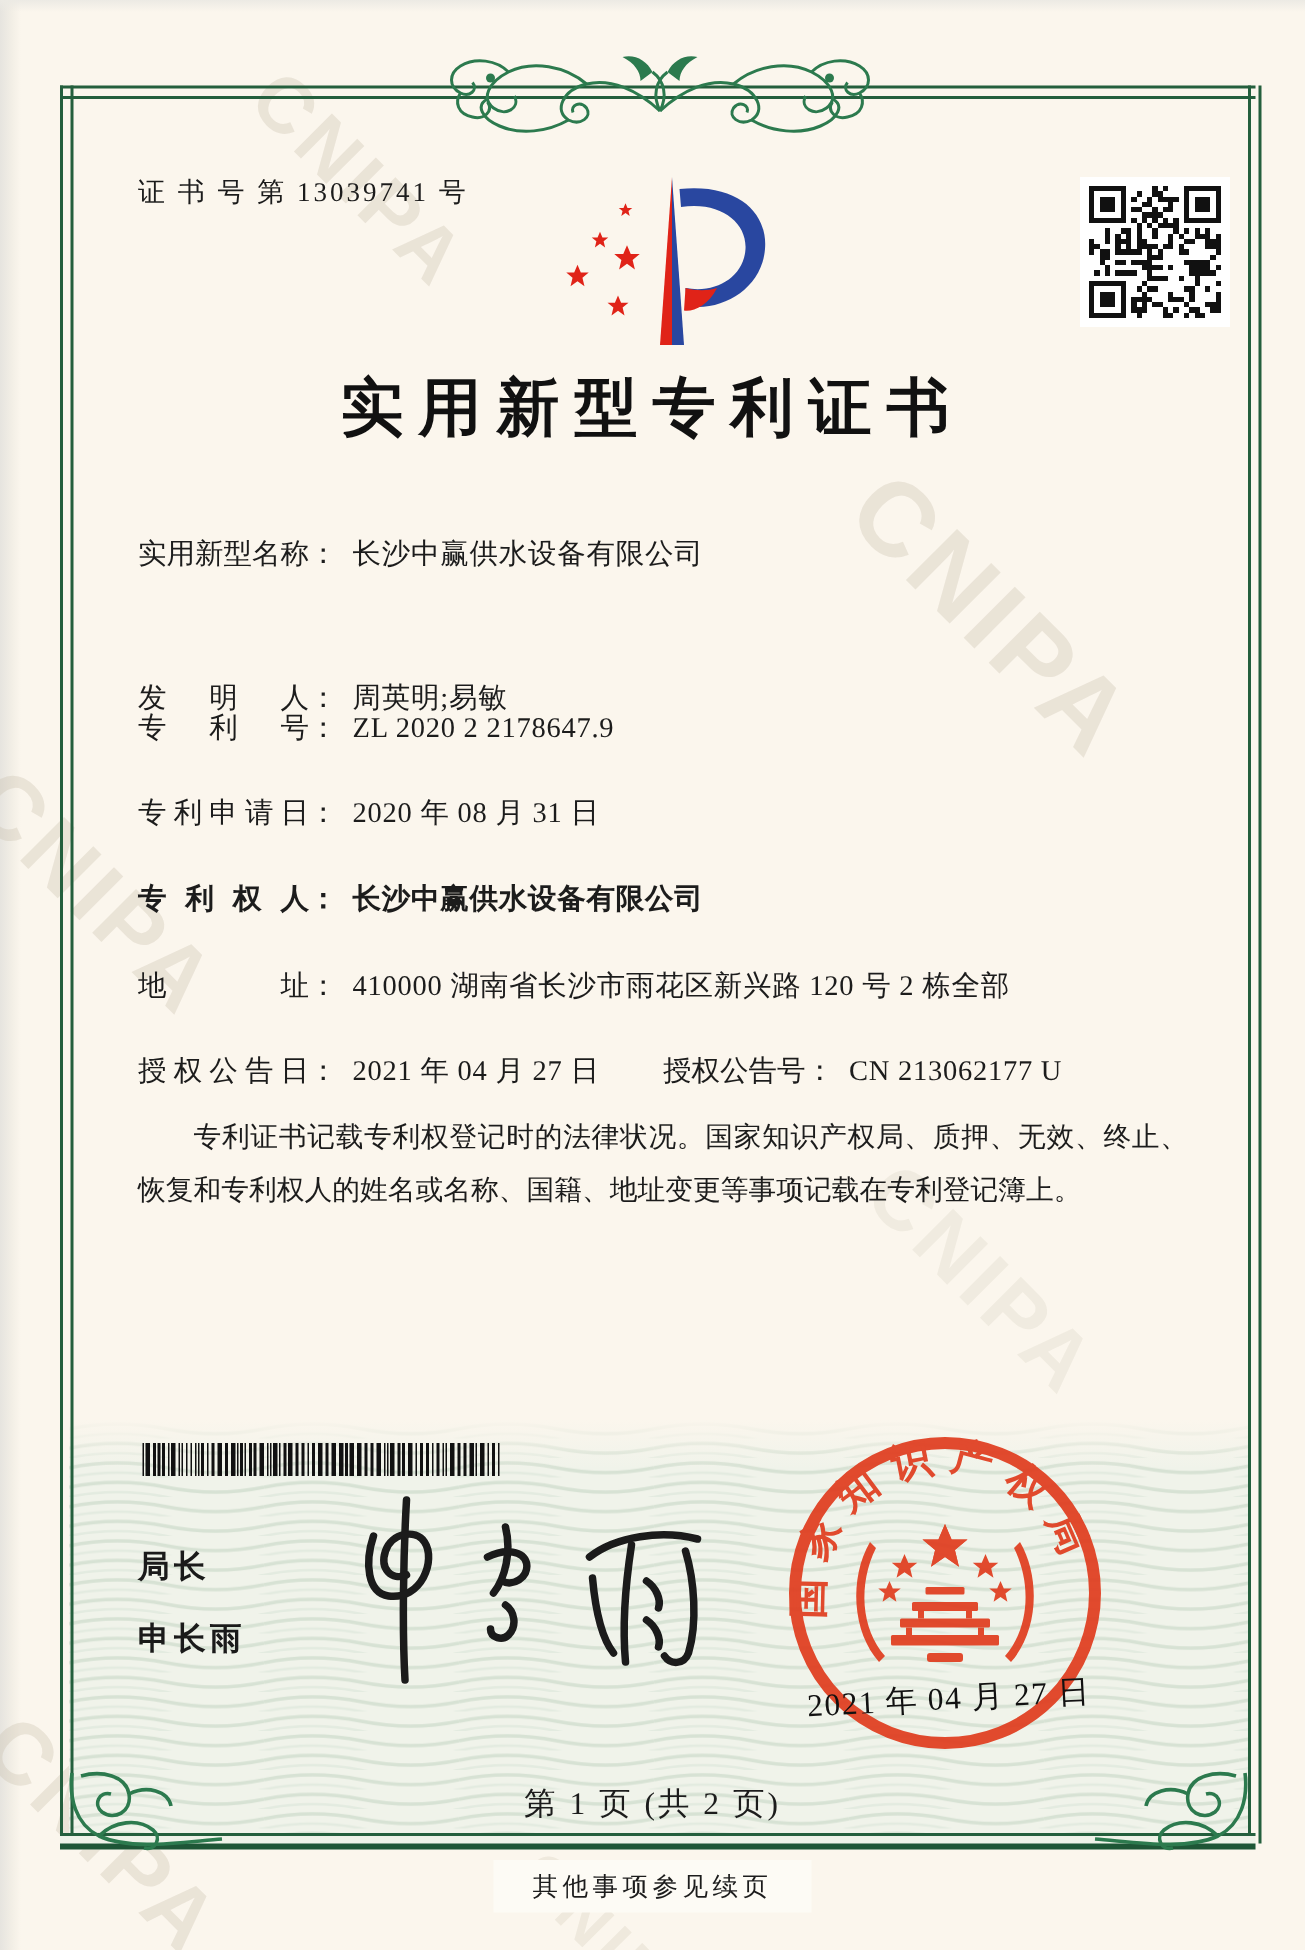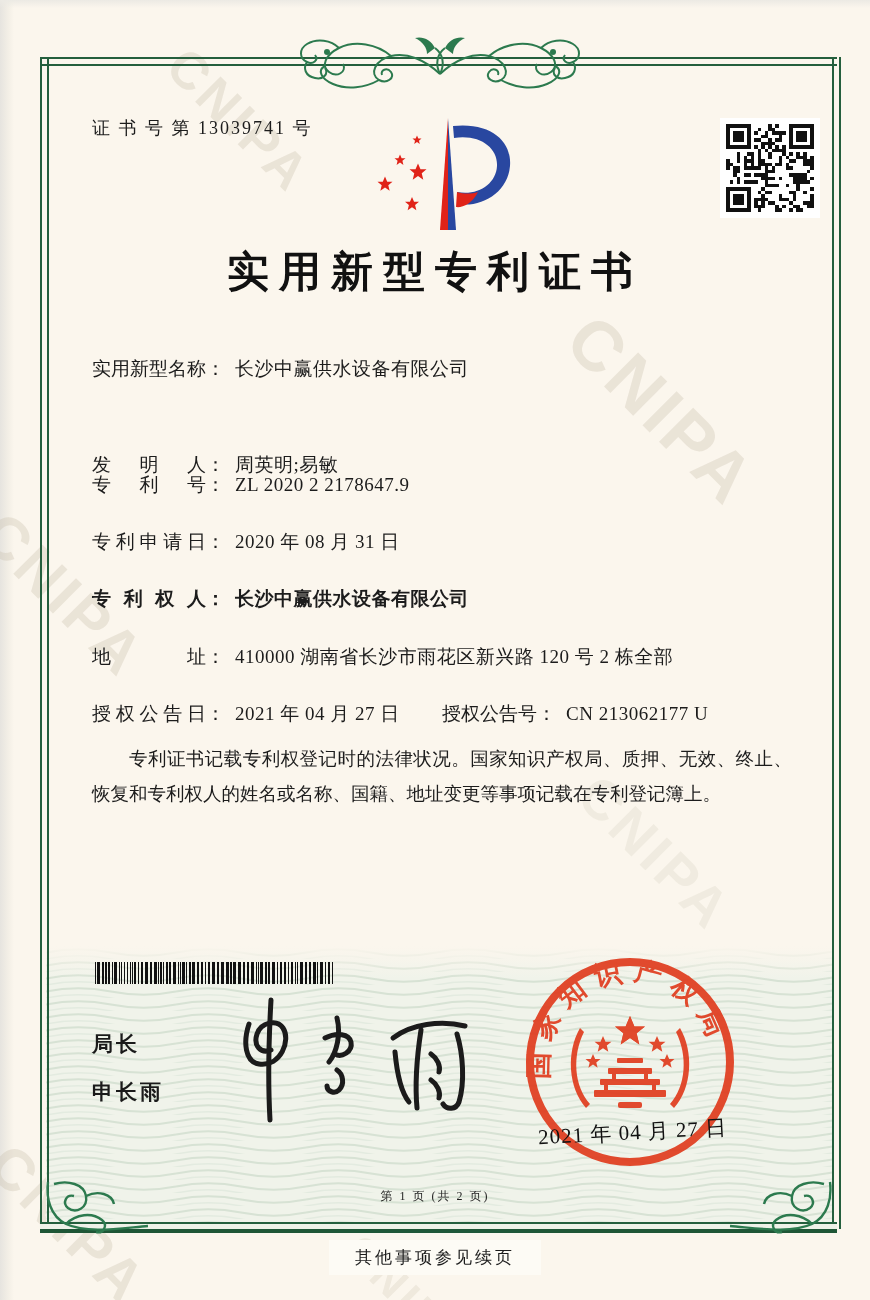--- a/index.html
+++ b/index.html
@@ -51,21 +51,21 @@
   .barcode div{height:100%;}
 
   .officer{position:absolute;left:92px;font-family:"Liberation Sans",sans-serif;
     font-weight:bold;font-size:21px;color:#1a1a1a;letter-spacing:3px;}
   .sig{position:absolute;left:225px;top:990px;width:260px;height:140px;}
 
   .seal{position:absolute;left:520px;top:952px;width:220px;height:220px;}
   .sealdate{position:absolute;left:538px;top:1118px;width:200px;font-size:21px;color:#111;
     letter-spacing:1px;transform:rotate(-3deg);white-space:nowrap;}
 
-  .pagenum{position:absolute;left:0;top:1188px;width:870px;text-align:center;font-size:12px;letter-spacing:2px;}
+  .pagenum{position:absolute;left:0;top:1188px;width:870px;text-align:center;font-size:21px;letter-spacing:2px;}
   .footer{position:absolute;left:0;top:1240px;width:870px;text-align:center;}
   .footer span{display:inline-block;background:#fdfbf5;padding:6px 26px;font-size:17px;letter-spacing:3px;}
 </style>
 </head>
 <body>
 
 <div class="page">
 
   <div class="scan-edge-left"></div>
   <div class="scan-edge-top"></div>

